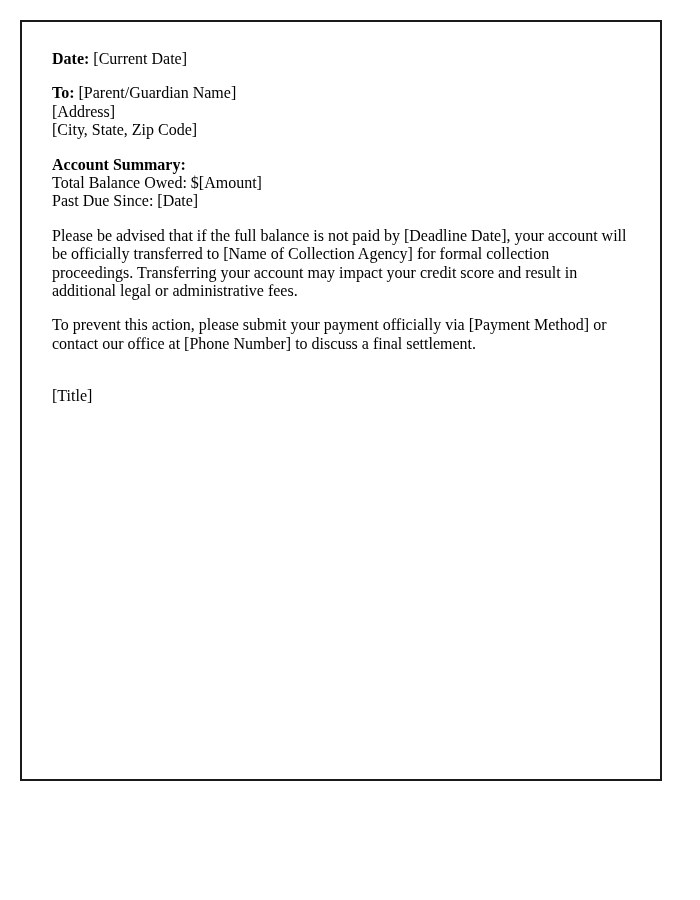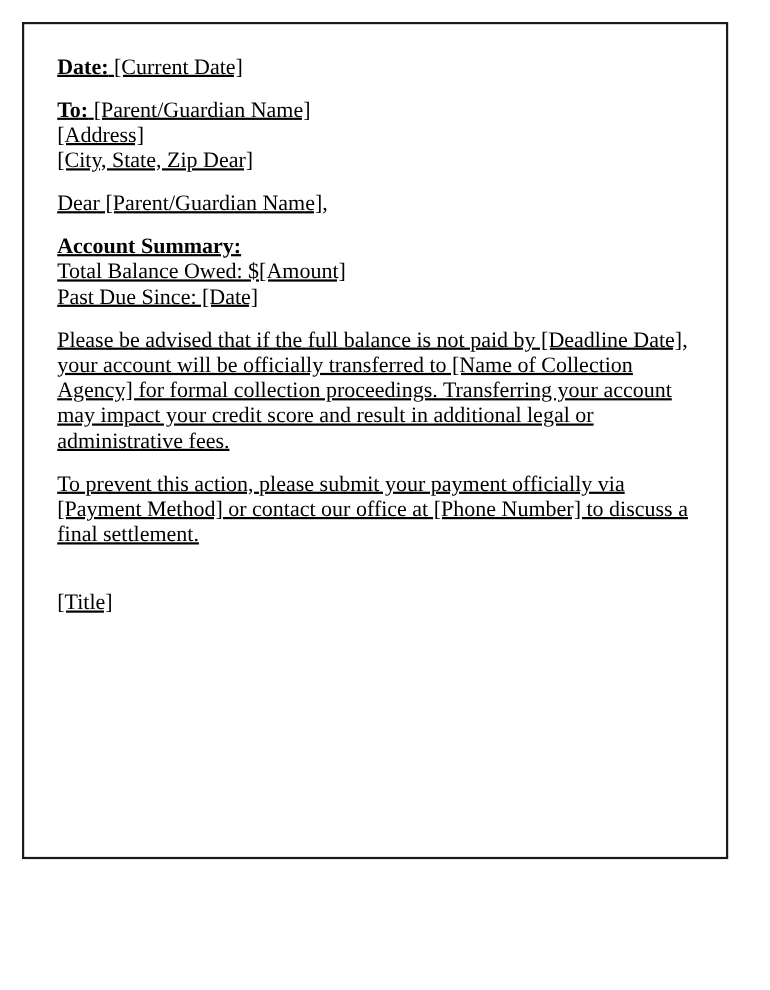--- a/index.html
+++ b/index.html
@@ -21,40 +21,38 @@
     top: 20px;
     width: 642px;
     height: 761px;
     box-sizing: border-box;
     border: 2px solid #1a1a1a;
     padding: 12px 30px 30px 30px;
     overflow: hidden;
   }
   .letter-frame p {
     margin: 16px 0;
-    font-size: 20px;
+    font-size: 16px;
     line-height: 1.15;
-    text-decoration: underline;
   }
   .b { font-weight: bold; }
 </style>
 </head>
 <body>
 
 <div class="page">
   <div class="letter-frame">
 
     <p><span class="b">Date:</span> <span>[Current Date]</span></p>
 
     <p><span class="b">To:</span> <span>[Parent/Guardian Name]</span><br>
       <span>[Address]</span><br>
-      <span>[City, State, Zip Dear]</span></p>
+      <span>[City, State, Zip Code]</span></p>
 
 
-    <p>Dear [Parent/Guardian Name],</p>
 
 
     <p><span class="b">Account Summary:</span><br>
       <span>Total Balance Owed: $[Amount]</span><br>
       <span>Past Due Since: [Date]</span></p>
 
     <p>Please be advised that if the full balance is not paid by [Deadline Date], your account will be officially transferred to [Name of Collection Agency] for formal collection proceedings. Transferring your account may impact your credit score and result in additional legal or administrative fees.</p>
 
     <p>To prevent this action, please submit your payment officially via [Payment Method] or contact our office at [Phone Number] to discuss a final settlement.</p>
 

